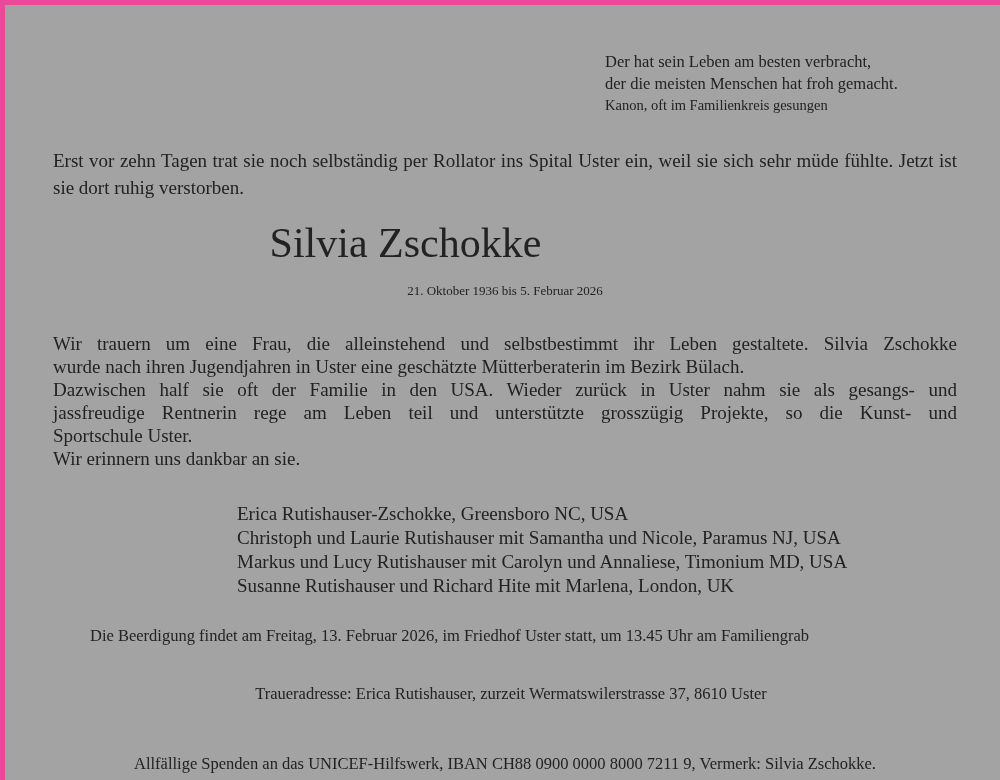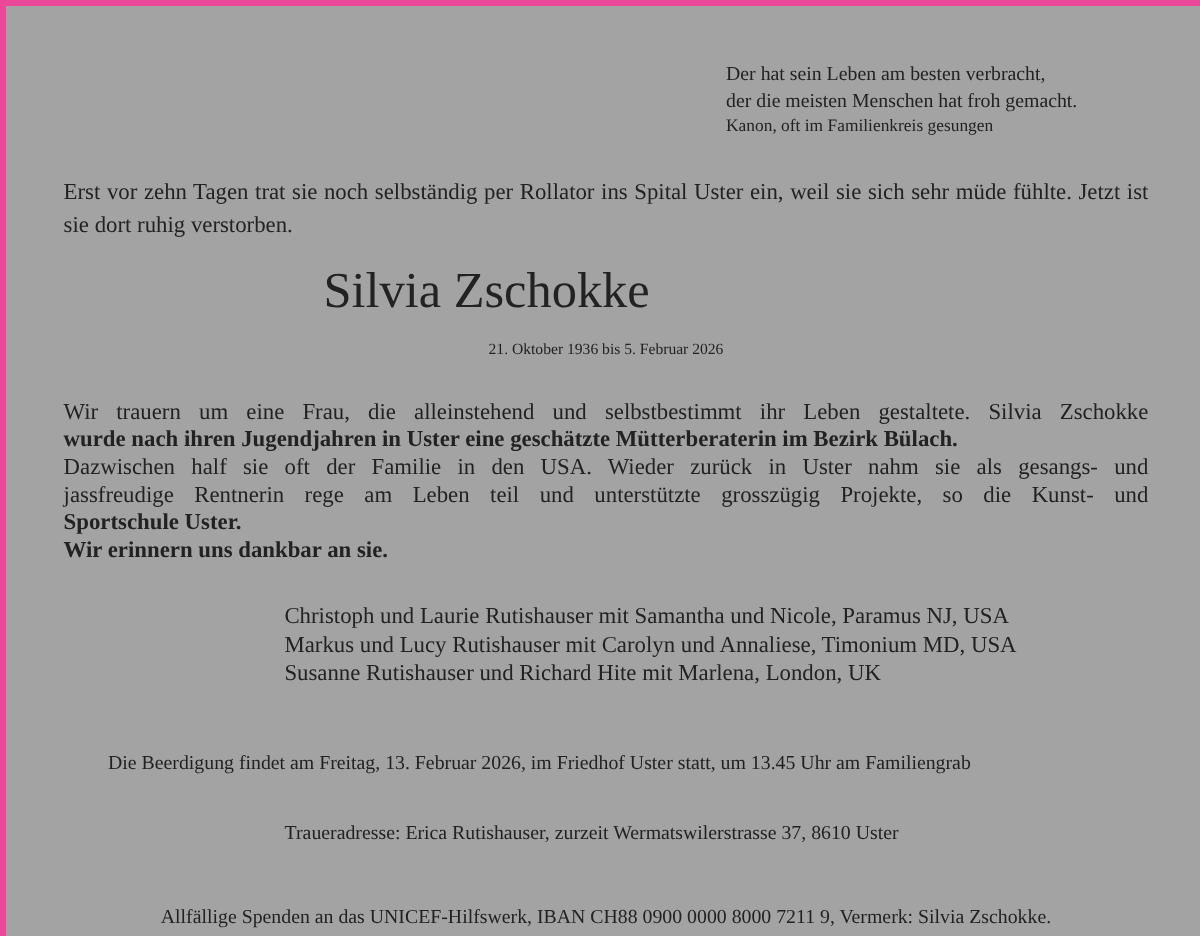--- a/index.html
+++ b/index.html
@@ -27,33 +27,33 @@
   }
   .dates {
     position: absolute; left: 0; top: 274px; width: 1000px;
     text-align: center; font-size: 13px; line-height: 24px;
   }
   .body {
     position: absolute; left: 48px; top: 327px; width: 904px;
     font-size: 19px; line-height: 23px;
   }
   .body .line { display: block; text-align: justify; text-align-last: justify; white-space: nowrap; }
-  .body .line.last { text-align-last: left; font-weight: bold; }
+  .body .line.last { text-align-last: left; }
   .mourners {
     position: absolute; left: 232px; top: 497px;
     font-size: 19px; line-height: 24px;
   }
   .mourners div { white-space: nowrap; transform-origin: left; }
   .funeral {
     position: absolute; left: 0; top: 620px; width: 804px;
     text-align: right; font-size: 16.5px; line-height: 22px;
   }
   .address {
     position: absolute; left: 0; top: 678px; width: 976px;
-    text-align: center; font-size: 16.5px; line-height: 22px;
+    text-align: center; font-size: 16.5px; line-height: 22px; padding-left: 18px;
   }
   .donations {
     position: absolute; left: 0; top: 710px; width: 1000px;
     text-align: center; font-size: 16.5px; line-height: 22px; margin-top: 38px;
   }
 </style>
 </head>
 <body>
 
 <div class="notice">
@@ -72,20 +72,21 @@
   <div class="body">
     <span class="line">Wir trauern um eine Frau, die alleinstehend und selbstbestimmt ihr Leben gestaltete. Silvia Zschokke</span>
     <span class="line last">wurde nach ihren Jugendjahren in Uster eine geschätzte Mütterberaterin im Bezirk Bülach.</span>
     <span class="line">Dazwischen half sie oft der Familie in den USA. Wieder zurück in Uster nahm sie als gesangs- und</span>
     <span class="line">jassfreudige Rentnerin rege am Leben teil und unterstützte grosszügig Projekte, so die Kunst- und</span>
     <span class="line last">Sportschule Uster.</span>
     <span class="line last">Wir erinnern uns dankbar an sie.</span>
   </div>
 
   <div class="mourners">
+    <div>Erica Rutishauser-Zschokke, Greensboro NC, USA</div>
     <div>Christoph und Laurie Rutishauser mit Samantha und Nicole, Paramus NJ, USA</div>
     <div>Markus und Lucy Rutishauser mit Carolyn und Annaliese, Timonium MD, USA</div>
     <div>Susanne Rutishauser und Richard Hite mit Marlena, London, UK</div>
   </div>
 
   <div class="funeral">
     <div>Die Beerdigung findet am Freitag, 13. Februar 2026, im Friedhof Uster statt, um 13.45 Uhr am Familiengrab</div>
   </div>
 
   <div class="address">Traueradresse: Erica Rutishauser, zurzeit Wermatswilerstrasse 37, 8610 Uster</div>

